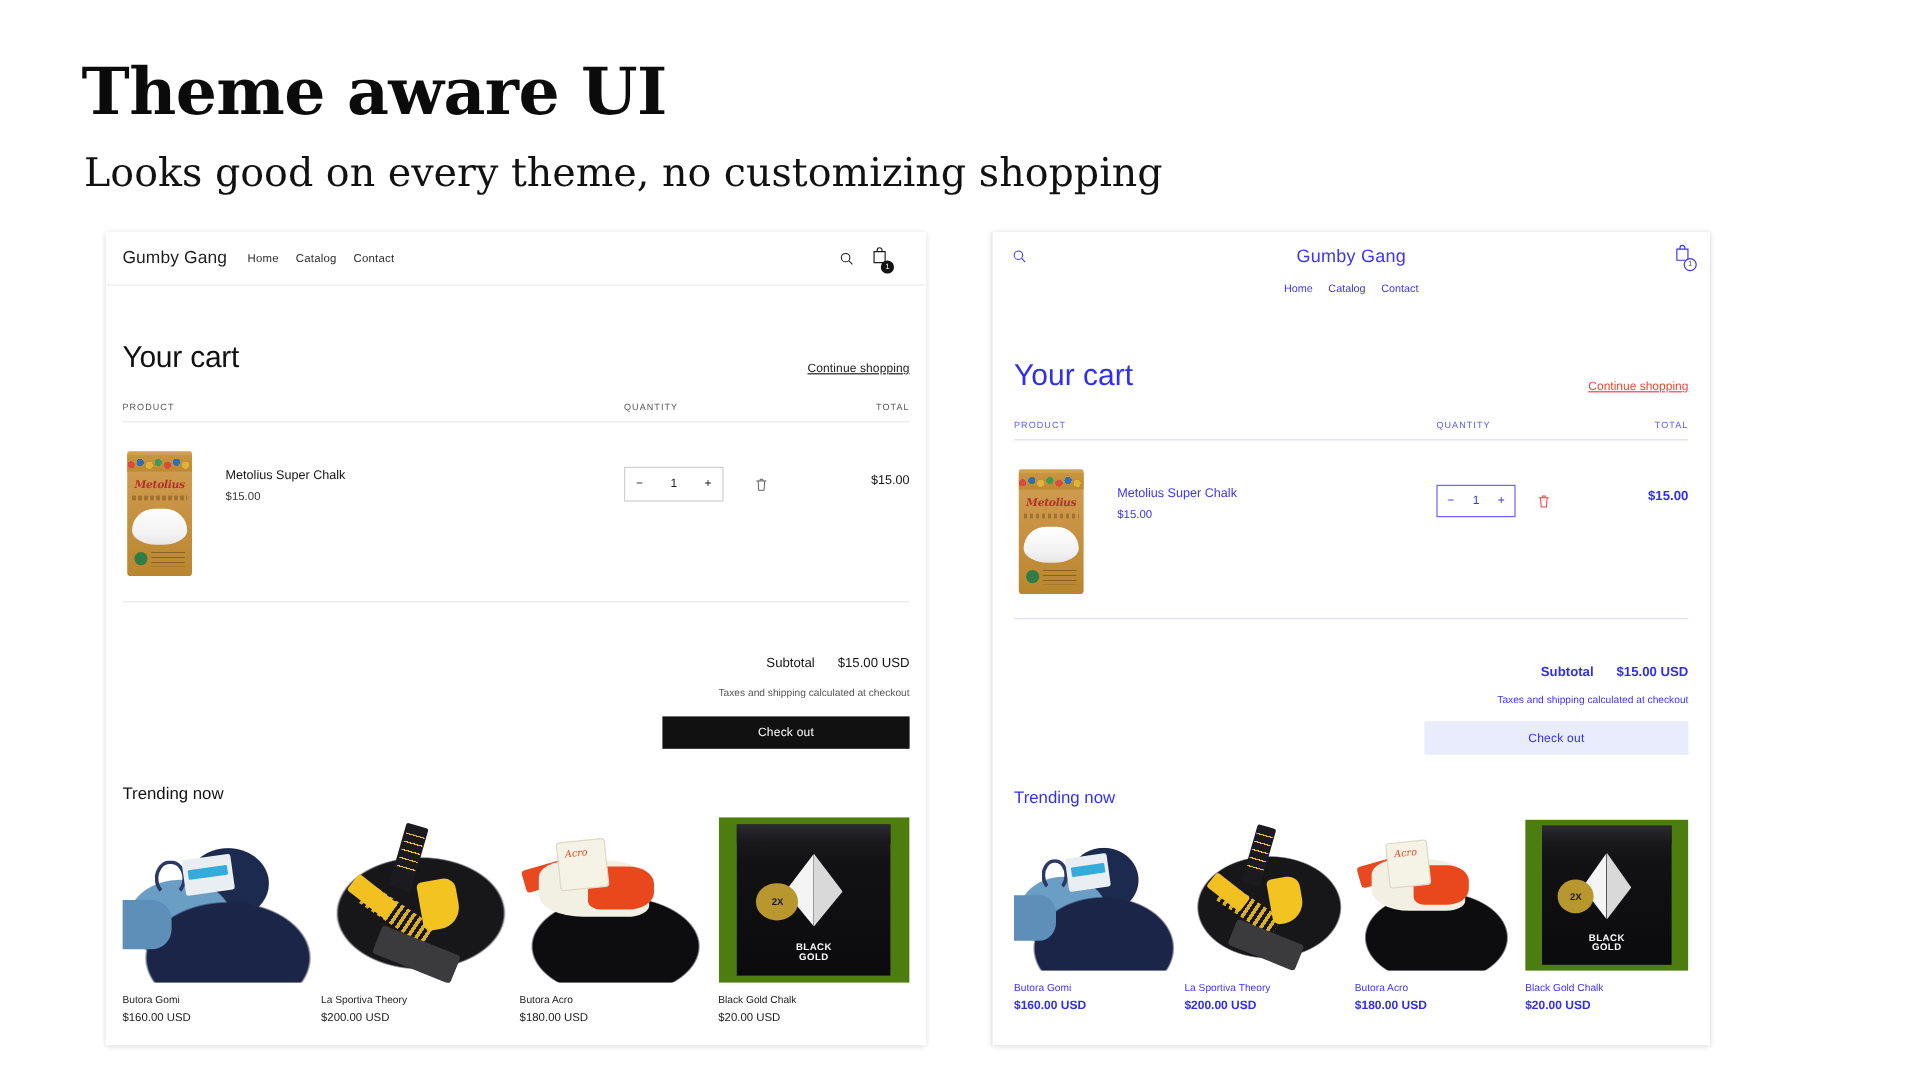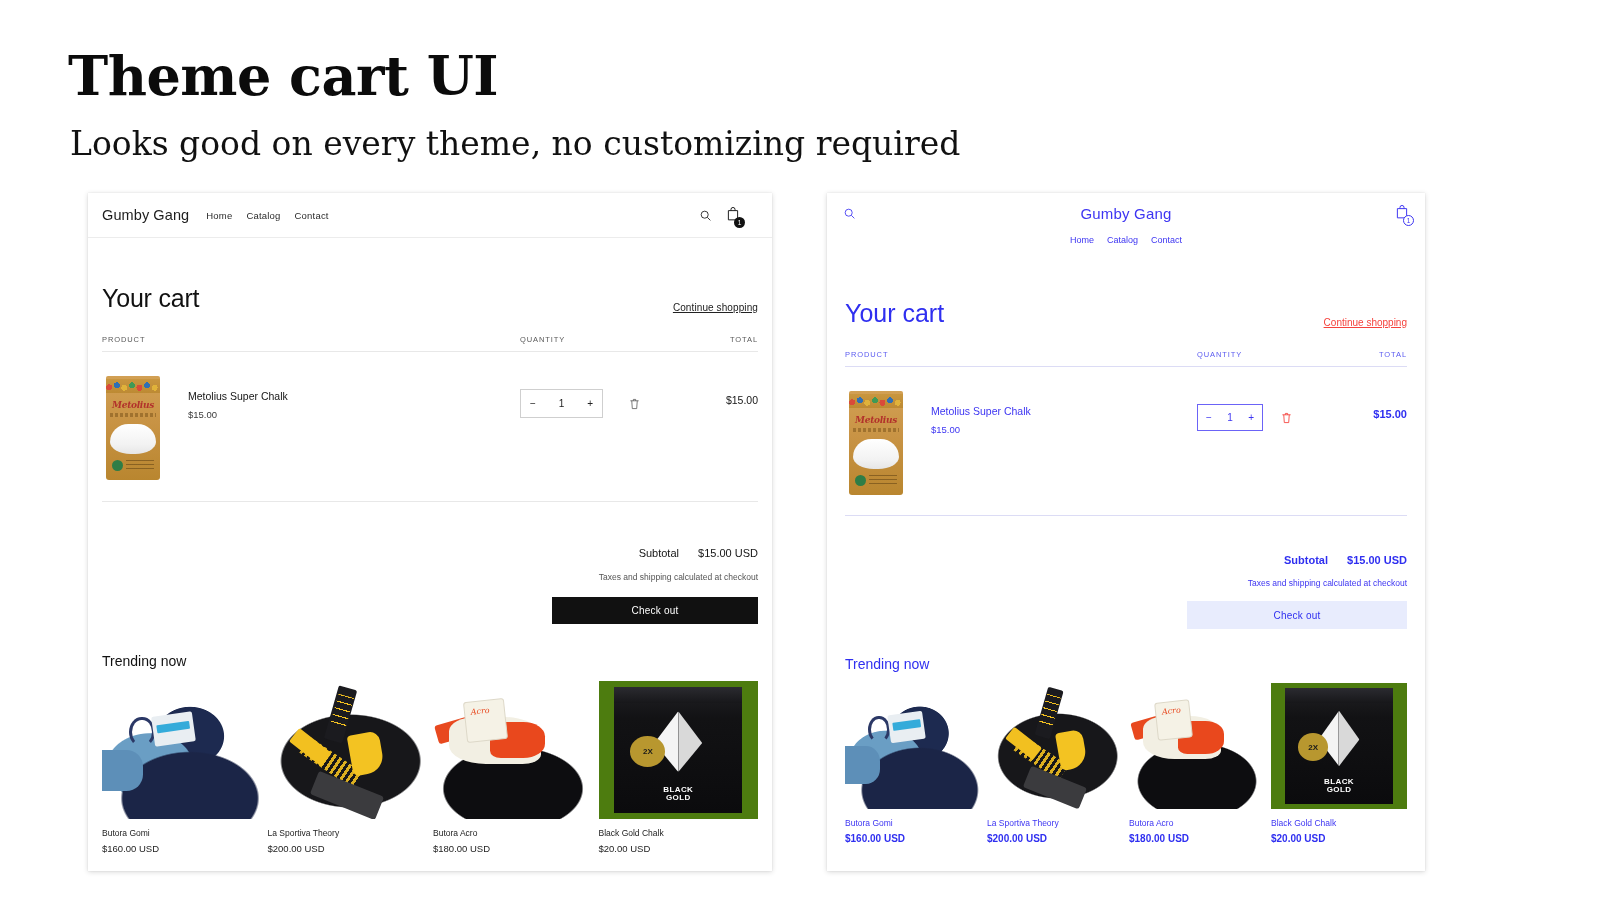--- a/index.html
+++ b/index.html
@@ -336,22 +336,22 @@
     position:absolute; left:0; right:0; bottom:12%;
     text-align:center; color:#fff; font-size:8px; font-weight:700;
     line-height:8px; letter-spacing:.4px; font-family:"Liberation Sans", sans-serif;
   }
 </style>
 </head>
 <body>
 
 <div class="page">
 
-  <div class="hero-title">Theme cart UI</div>
-  <div class="hero-sub">Looks good on every theme, no customizing required</div>
+  <div class="hero-title">Theme aware UI</div>
+  <div class="hero-sub">Looks good on every theme, no customizing shopping</div>
 
   <div class="panel panel-light lt">
 
     <div class="hdr">
       <div class="brand">Gumby Gang</div>
       <nav class="nav">
         <a href="#">Home</a>
         <a href="#">Catalog</a>
         <a href="#">Contact</a>
       </nav>

